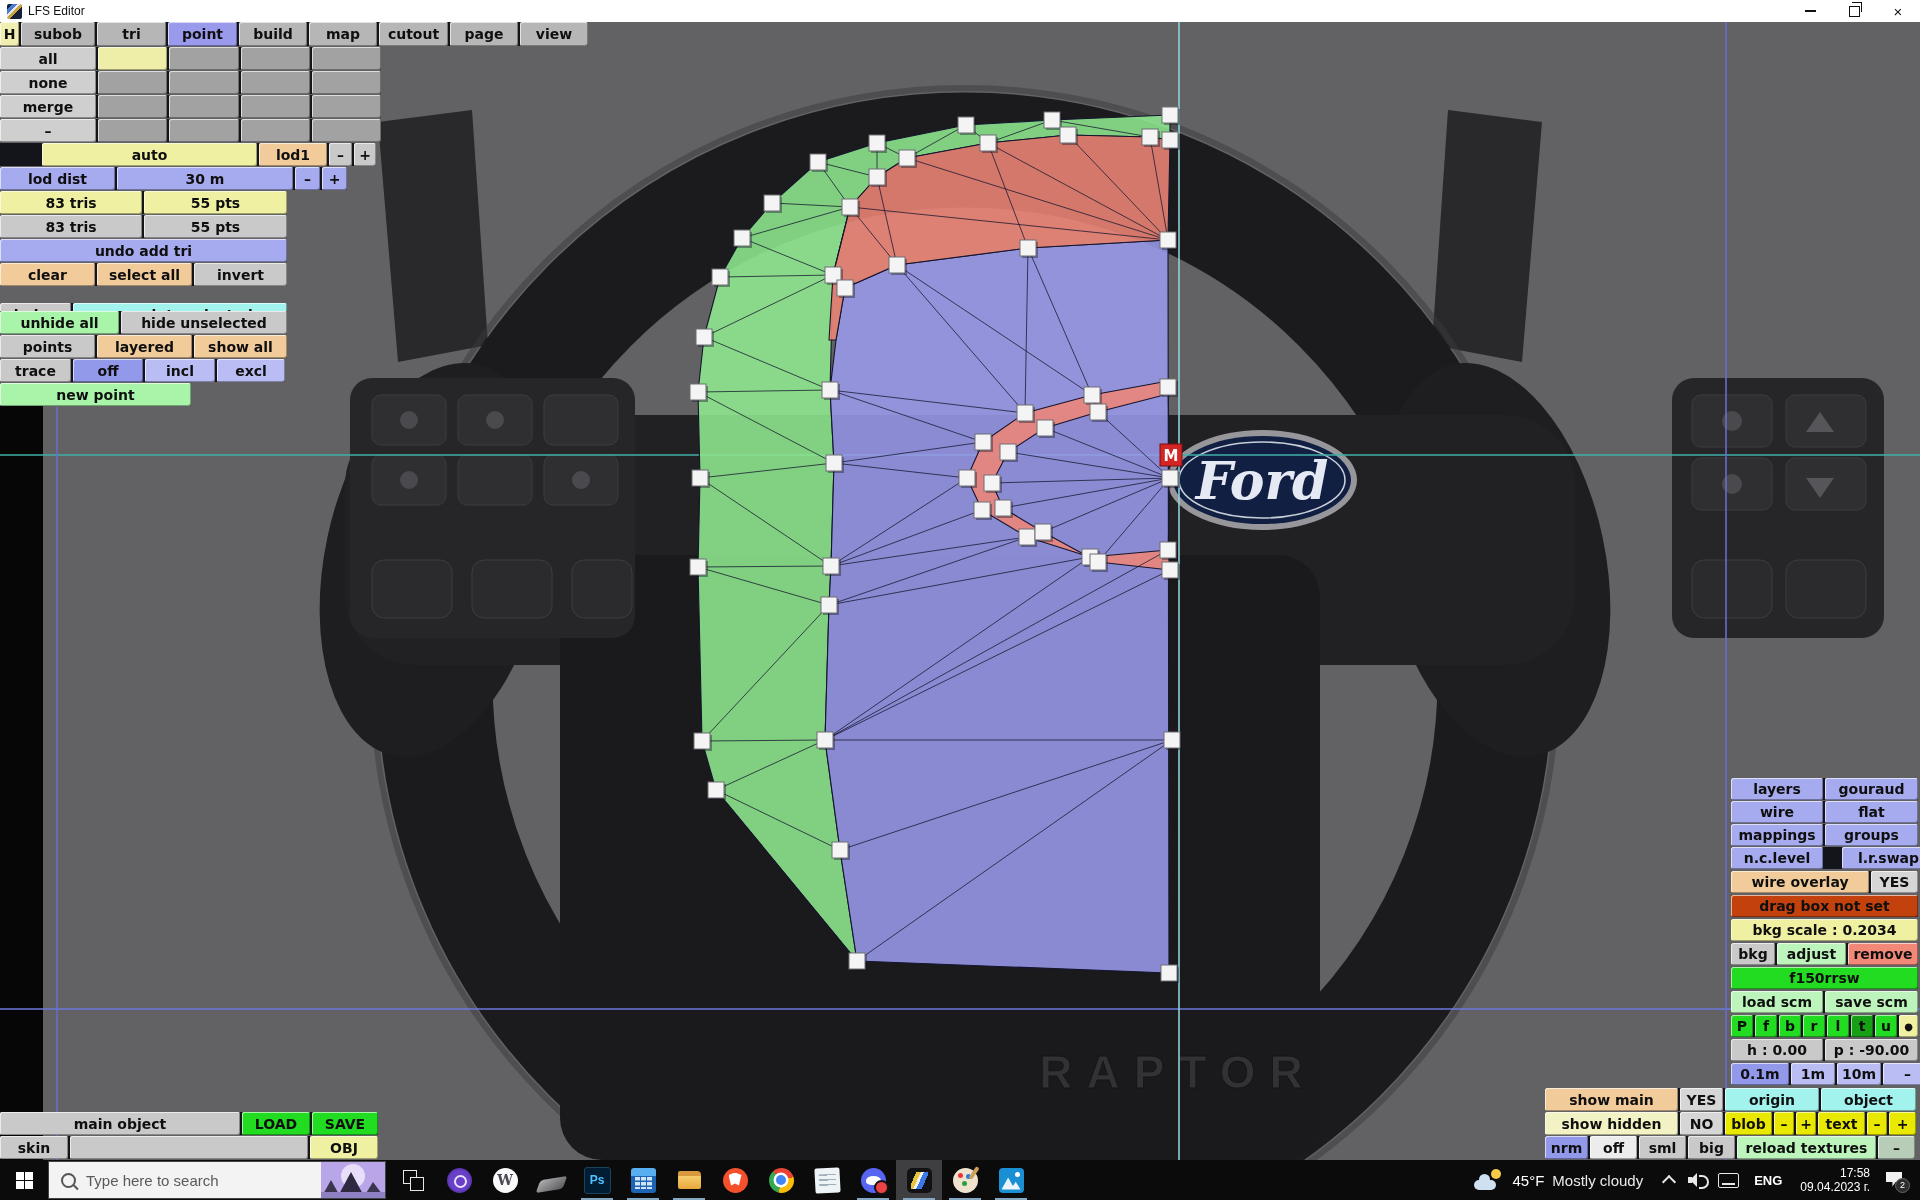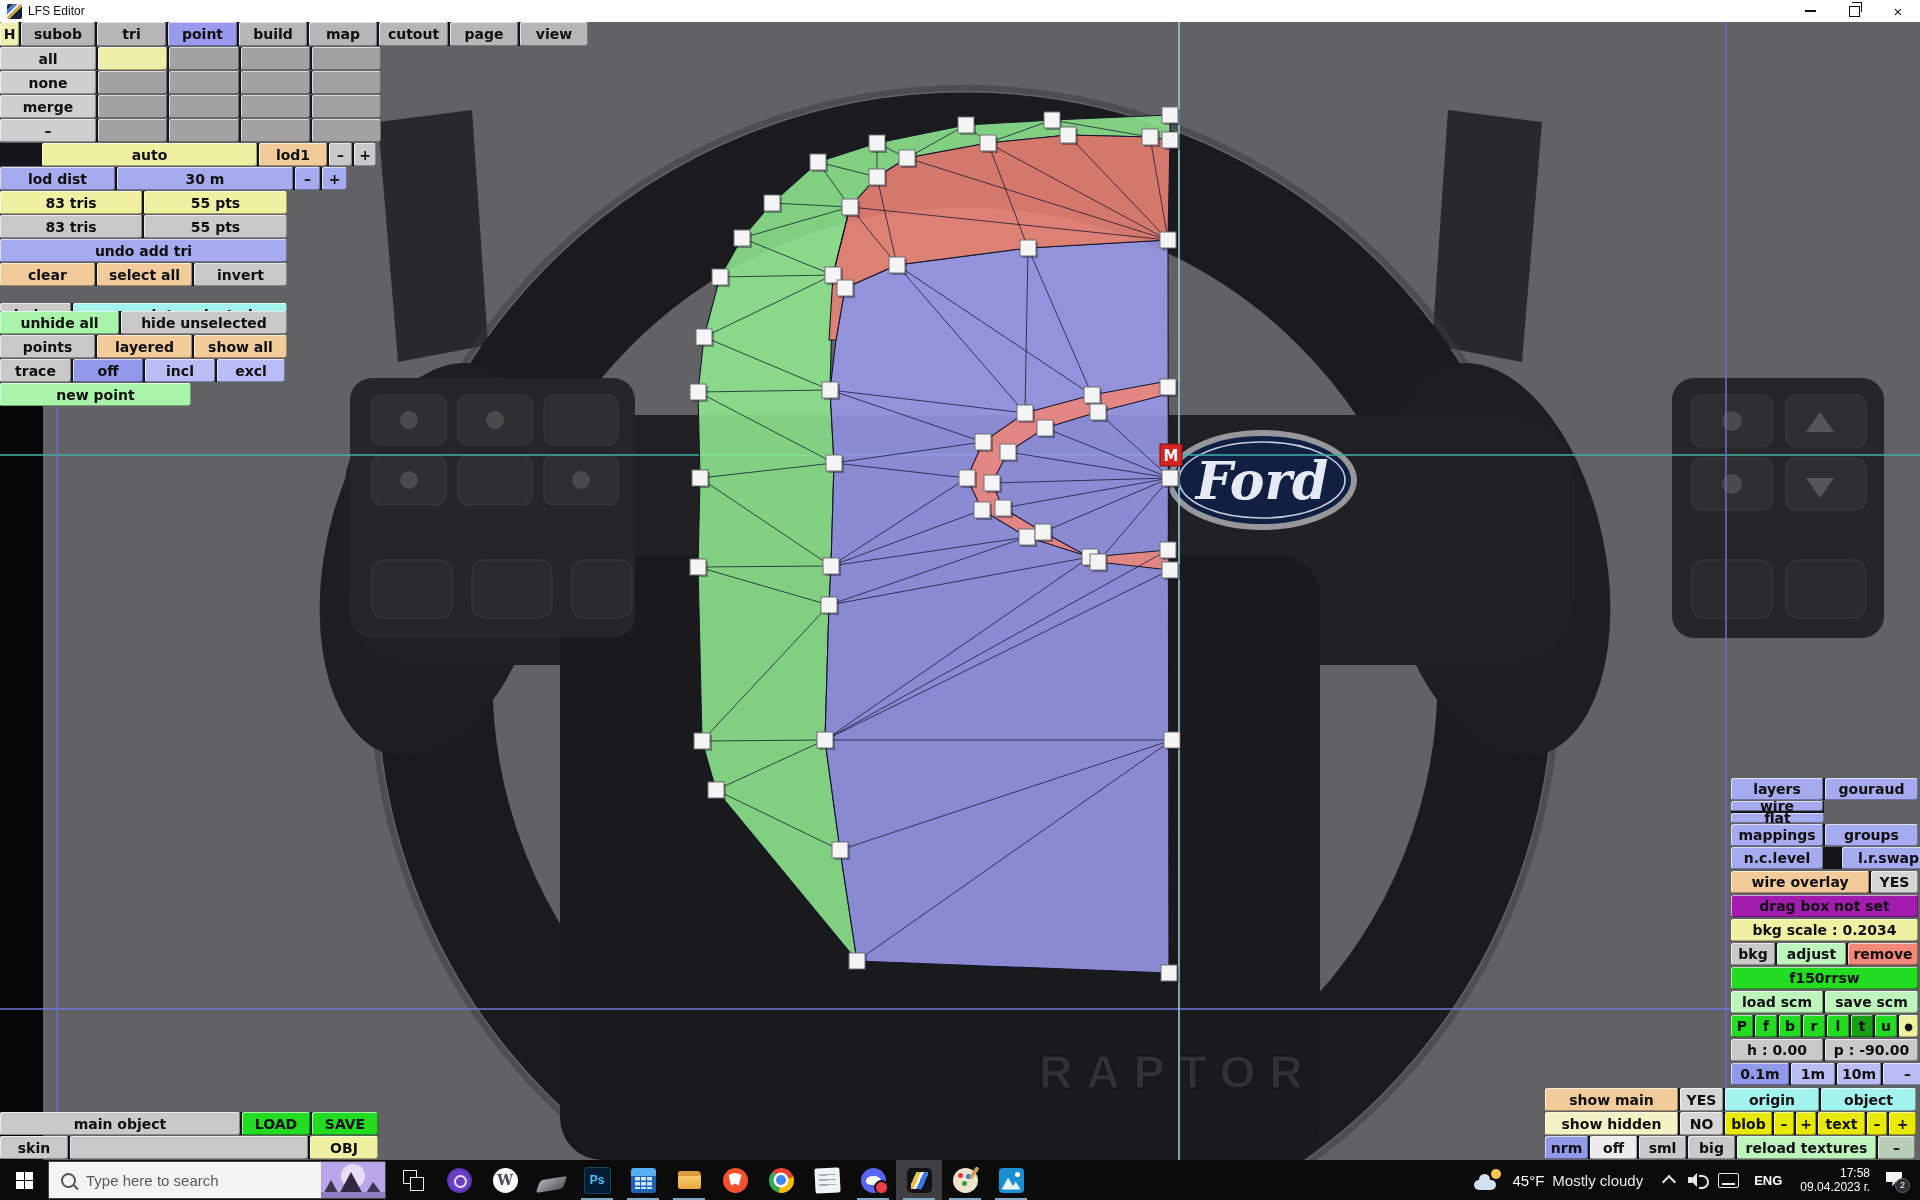--- a/index.html
+++ b/index.html
@@ -435,38 +435,38 @@
       </div>
       <div class="prow" style="left: 0px; top: 1136px;">
         <div class="btn" style="width: 68px; background: rgb(201, 201, 201);">skin</div>
         <div class="btn" style="width: 238px; background: rgb(201, 201, 201);"></div>
         <div class="btn" style="width: 68px; background: rgb(240, 240, 162);">OBJ</div>
       </div>
       <div class="prow" style="left: 1731px; top: 778px; height: 22px;">
         <div class="btn" style="width: 92px; background: rgb(166, 170, 238);">layers</div>
         <div class="btn" style="width: 93px; background: rgb(166, 170, 238);">gouraud</div>
       </div>
-      <div class="prow" style="left: 1731px; top: 801px; height: 22px; flex-direction: column;">
+      <div class="prow" style="left: 1731px; top: 801px; height: 22px;">
         <div class="btn" style="width: 92px; background: rgb(166, 170, 238);">wire</div>
         <div class="btn" style="width: 93px; background: rgb(166, 170, 238);">flat</div>
       </div>
       <div class="prow" style="left: 1731px; top: 824px; height: 22px;">
         <div class="btn" style="width: 92px; background: rgb(166, 170, 238);">mappings</div>
         <div class="btn" style="width: 93px; background: rgb(166, 170, 238);">groups</div>
       </div>
       <div class="prow" style="left: 1731px; top: 847px; height: 22px; gap: 19px;">
         <div class="btn" style="width: 92px; background: rgb(166, 170, 238);">n.c.level</div>
         <div class="btn" style="width: 93px; background: rgb(166, 170, 238);">l.r.swap</div>
       </div>
       <div class="prow" style="left: 1731px; top: 871px; height: 22px;">
         <div class="btn" style="width: 138px; background: rgb(242, 203, 155);">wire overlay</div>
         <div class="btn" style="width: 47px; background: rgb(214, 214, 214);">YES</div>
       </div>
       <div class="prow" style="left: 1731px; top: 895px; height: 22px;">
-        <div class="btn" style="width: 187px; background: #a21caf;">drag box not set</div>
+        <div class="btn" style="width: 187px; background: #c2410c;">drag box not set</div>
       </div>
       <div class="prow" style="left: 1731px; top: 919px; height: 22px;">
         <div class="btn" style="width: 187px; background: rgb(240, 240, 162);">bkg scale : 0.2034</div>
       </div>
       <div class="prow" style="left: 1731px; top: 943px; height: 22px;">
         <div class="btn" style="width: 44px; background: rgb(201, 201, 201);">bkg</div>
         <div class="btn" style="width: 69px; background: rgb(188, 244, 188);">adjust</div>
         <div class="btn" style="width: 70px; background: rgb(242, 136, 120);">remove</div>
       </div>
       <div class="prow" style="left: 1731px; top: 967px; height: 22px;">

